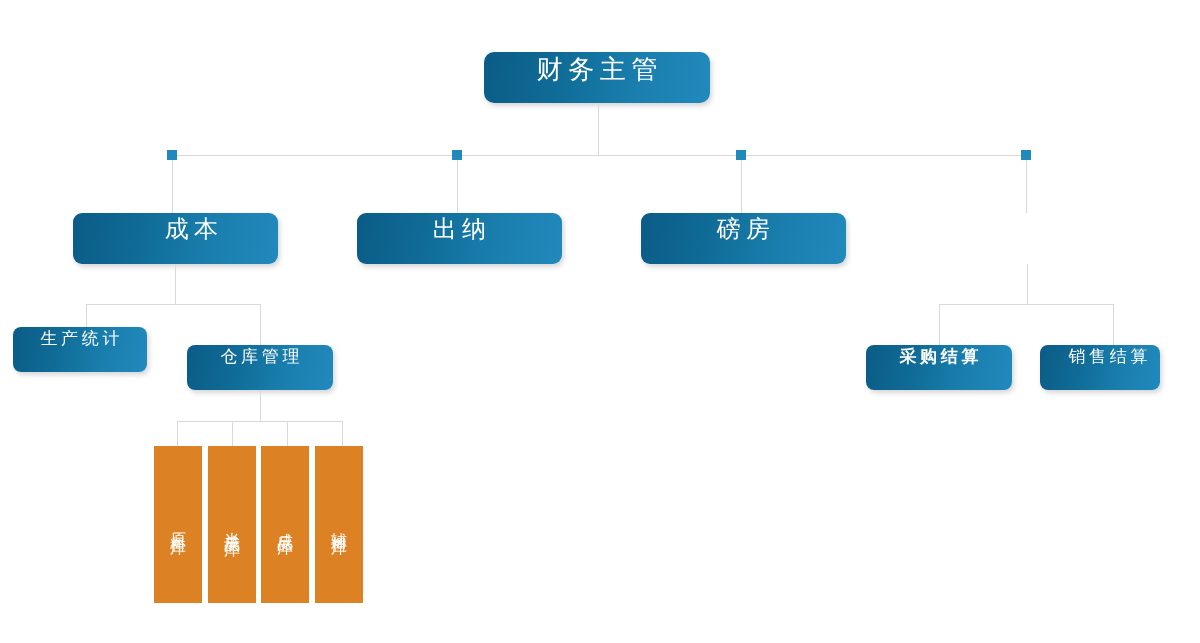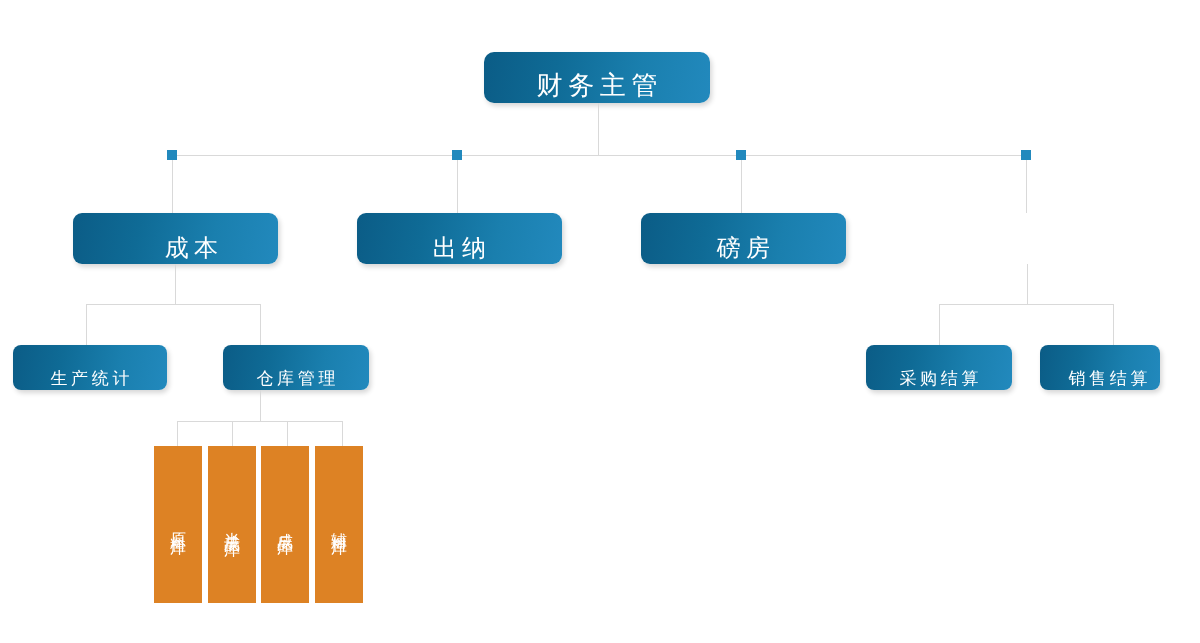--- a/index.html
+++ b/index.html
@@ -32,21 +32,21 @@
     width: 10px;
     height: 10px;
     background: #2289bd;
   }
 
   
   .node {
     position: absolute;
     box-sizing: border-box;
     display: flex;
-    align-items: flex-end;
+    align-items: flex-start;
     justify-content: center;
     color: #ffffff;
     text-align: center;
     letter-spacing: 0.22em;
     text-indent: 0.22em;
     white-space: nowrap;
     font-weight: 400;
   }
 
   
@@ -121,29 +121,29 @@
   <div class="line line-v" style="left:175px; top:264px; height:40px;"></div>
   <div class="line line-h" style="left:86px; top:304px; width:175px;"></div>
   <div class="line line-v" style="left:86px; top:304px; height:41px;"></div>
   <div class="line line-v" style="left:260px; top:304px; height:41px;"></div>
 
   <div class="line line-v" style="left:1027px; top:264px; height:40px;"></div>
   <div class="line line-h" style="left:939px; top:304px; width:175px;"></div>
   <div class="line line-v" style="left:939px; top:304px; height:41px;"></div>
   <div class="line line-v" style="left:1113px; top:304px; height:41px;"></div>
 
-  <div class="node node-blue node-l3" style="left:13px; top:345px; width:154px; height:45px;">
+  <div class="node node-blue node-l3" style="left:13px; top:327px; width:134px; height:45px;">
     <span>生产统计</span>
   </div>
 
-  <div class="node node-blue node-l3" style="left:187px; top:345px; width:146px; height:45px;margin-left:36px;">
+  <div class="node node-blue node-l3" style="left:187px; top:345px; width:146px; height:45px;">
     <span>仓库管理</span>
   </div>
 
-  <div class="node node-blue node-l3" style="left:866px; top:345px; width:146px; height:45px;">
+  <div class="node node-blue node-l3" style="left:866px; top:345px; width:146px; height:45px;font-weight:bold;">
     <span>采购结算</span>
   </div>
 
   <div class="node node-blue node-l3" style="left:1040px; top:345px; width:120px; height:45px;padding-left:16px;">
     <span>销售结算</span>
   </div>
 
   <div class="line line-v" style="left:260px; top:390px; height:31px;"></div>
   <div class="line line-h" style="left:177px; top:421px; width:165px;"></div>
   <div class="line line-v" style="left:177px; top:421px; height:25px;"></div>

